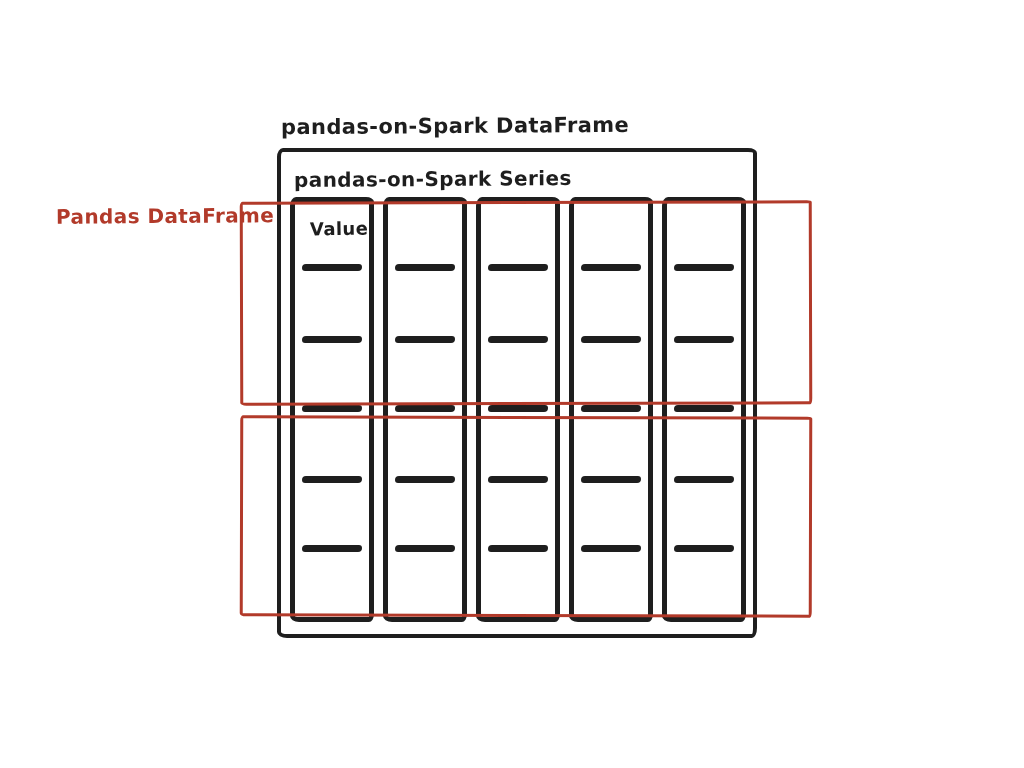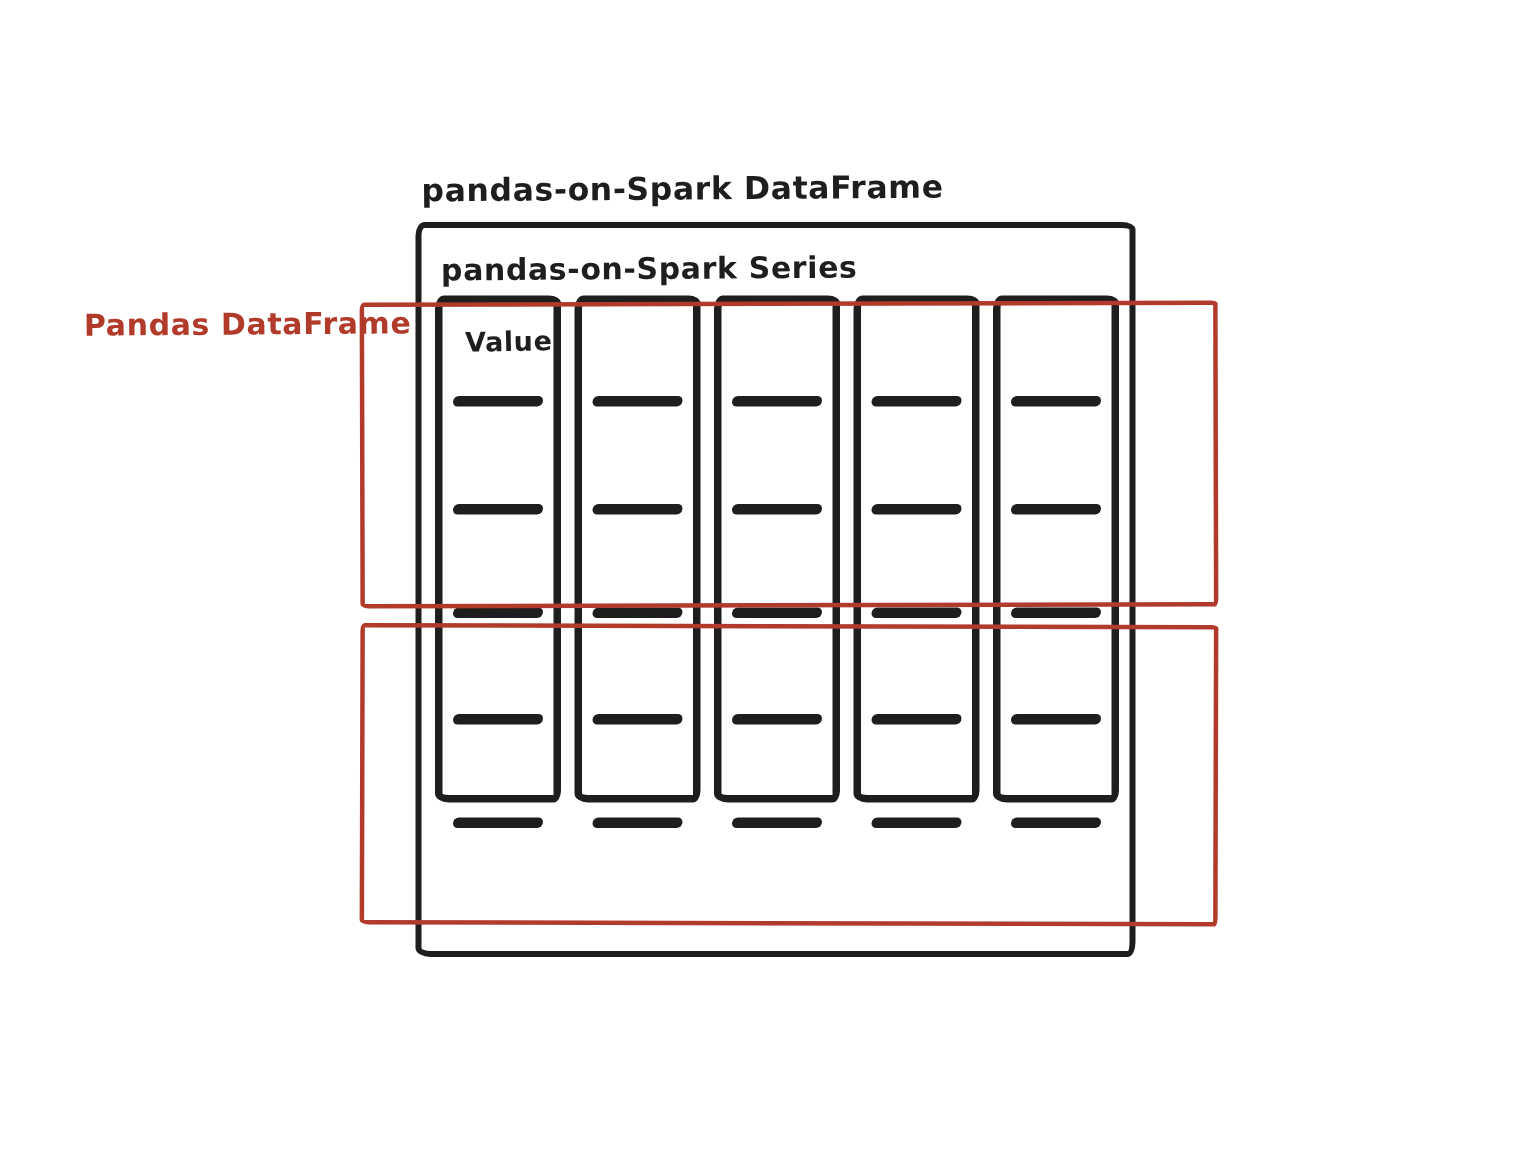--- a/index.html
+++ b/index.html
@@ -47,21 +47,21 @@
     height: 490px;
     border: 4px solid var(--ink, #1e1e1e);
     border-radius: 6px 9px 5px 10px / 9px 5px 10px 6px;
     box-sizing: border-box;
     background: transparent;
   }
   .column {
     position: absolute;
     top: 197px;
     width: 84px;
-    height: 338px;
+    height: 425px;
     border: 5px solid var(--ink, #1e1e1e);
     border-radius: 6px 8px 5px 9px / 9px 5px 8px 6px;
     box-sizing: border-box;
     background: transparent;
   }
   .value-header {
     position: absolute;
     left: 15px;
     top: 16px;
     font-size: 18px;

